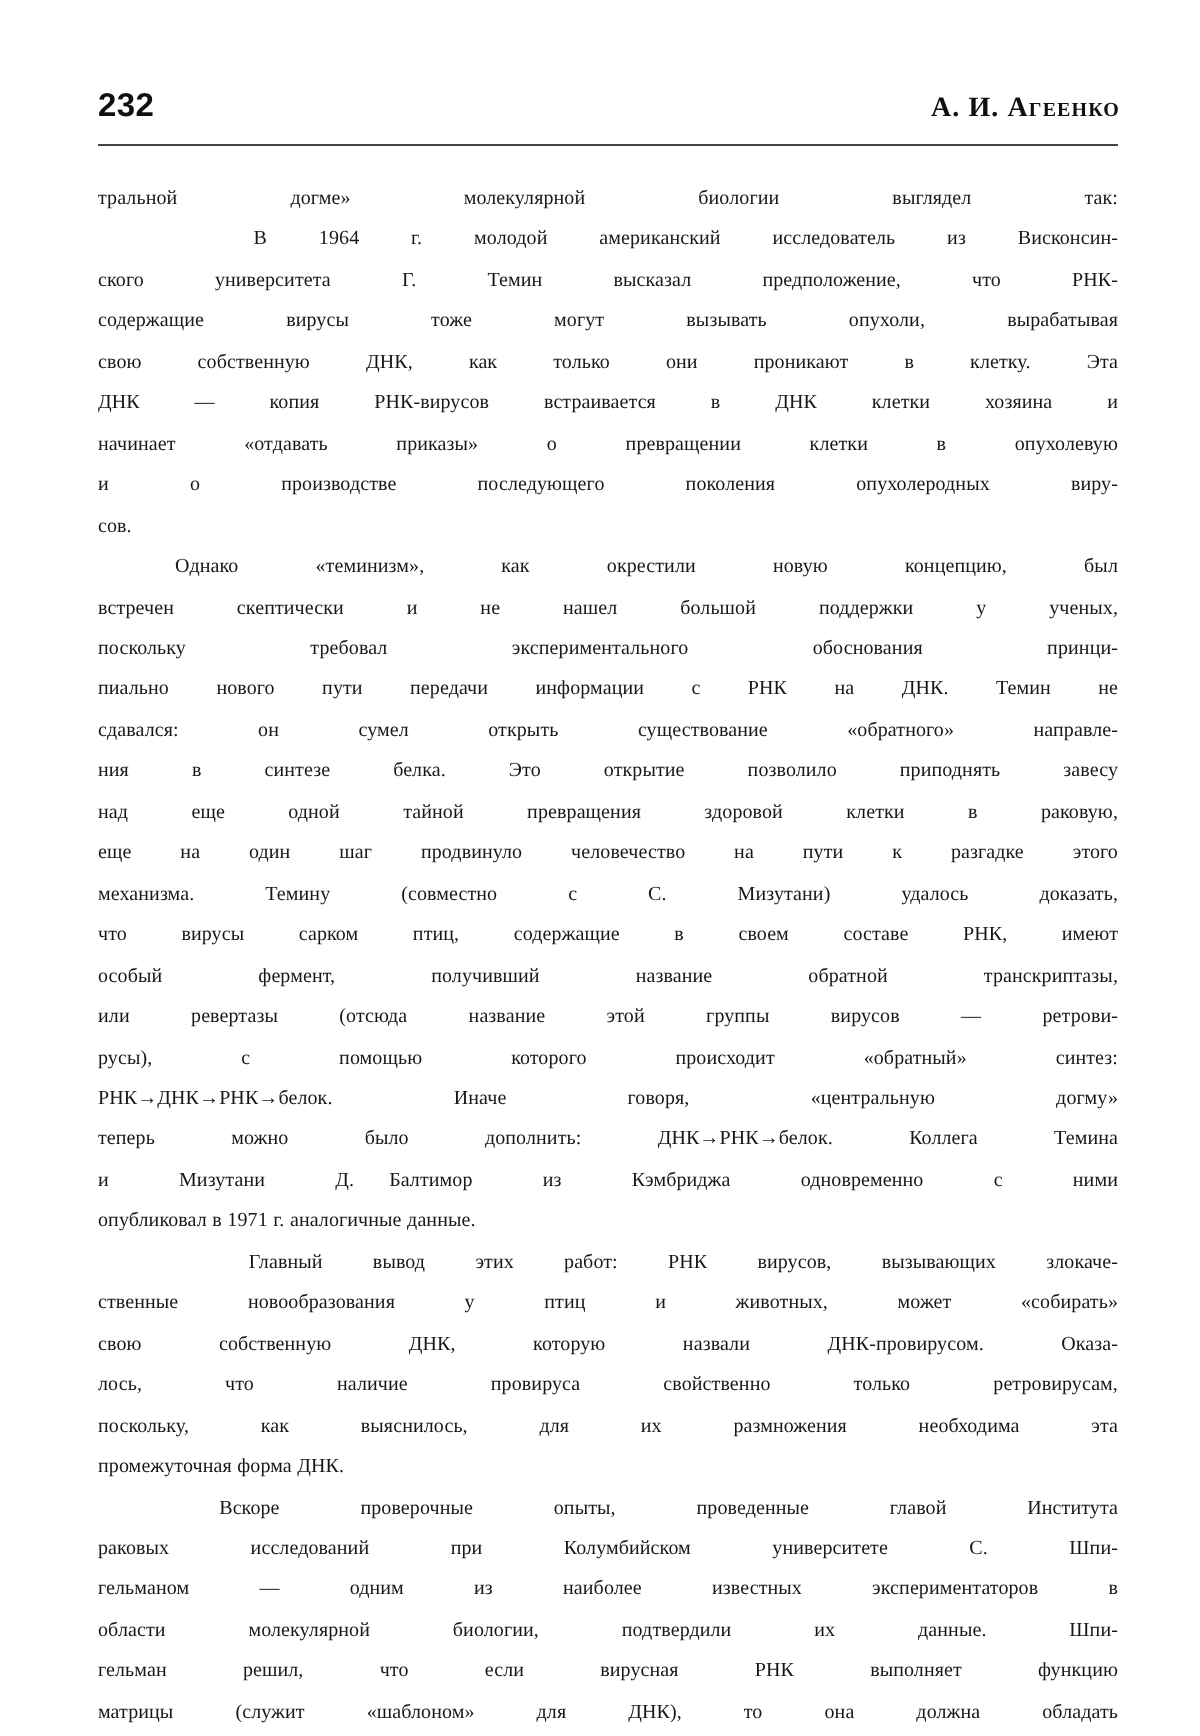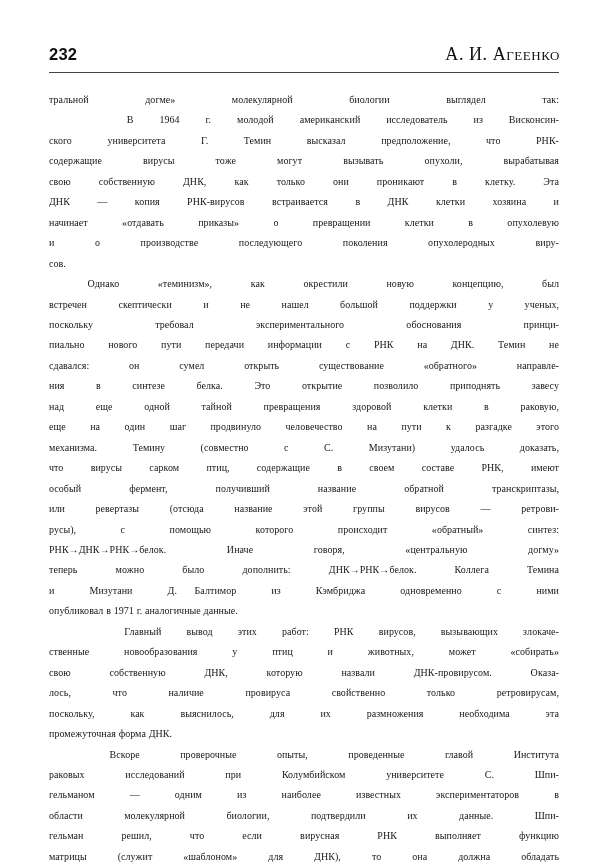--- a/index.html
+++ b/index.html
@@ -37,22 +37,22 @@
   }
   .folio {
     font-family: "Liberation Sans", "DejaVu Sans", sans-serif;
     font-weight: bold;
     font-size: 16.5px;
     letter-spacing: 0.2px;
     color: #101014;
   }
   .author {
     font-family: "Liberation Serif", "DejaVu Serif", serif;
-    font-weight: normal;
-    font-size: 18px;
+    font-weight: bold;
+    font-size: 14px;
     letter-spacing: 0.55px;
     color: #101014;
     font-variant: small-caps;
   }
   .head-rule {
     position: absolute;
     left: 49px;
     top: 72px;
     width: 510px;
     height: 1px;

